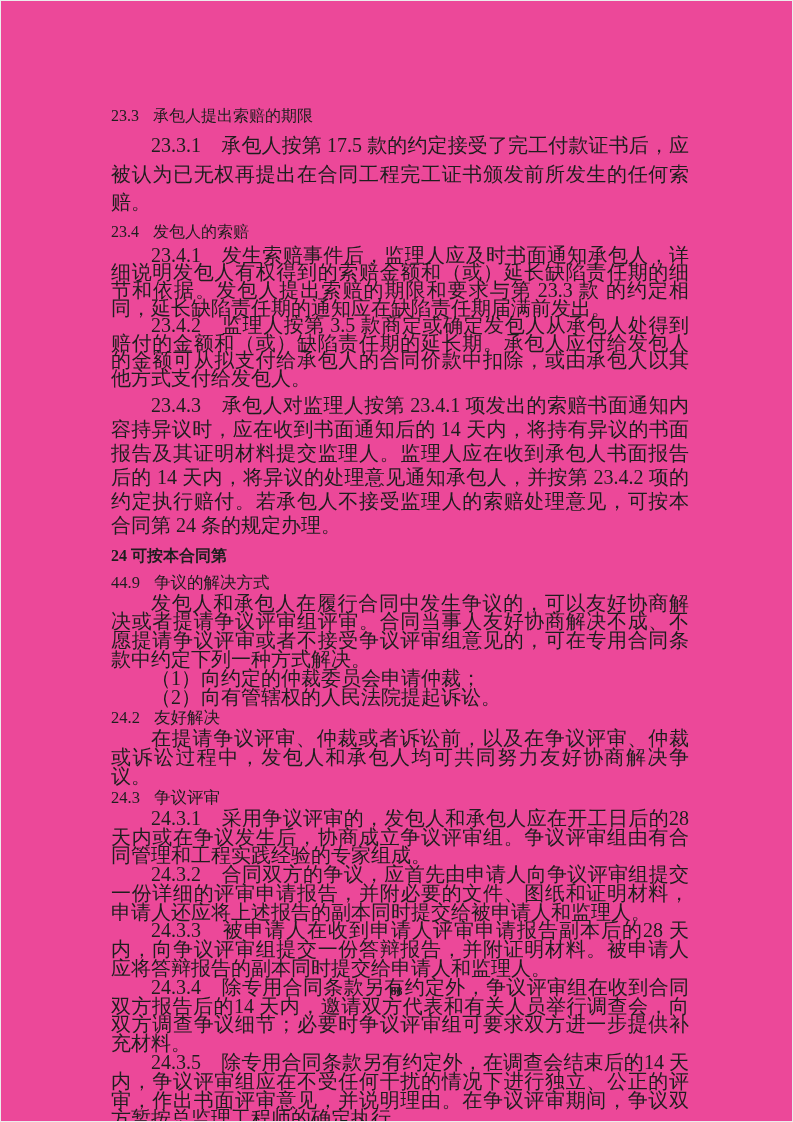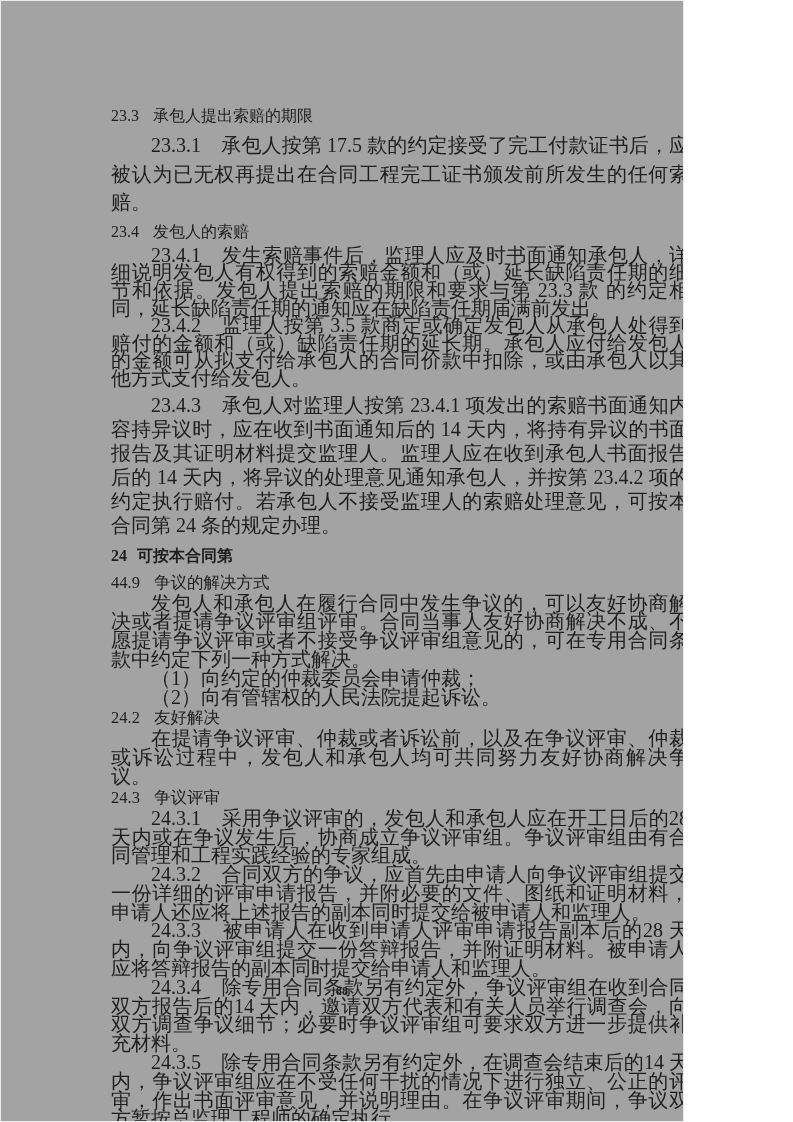--- a/index.html
+++ b/index.html
@@ -1,20 +1,20 @@
 <!DOCTYPE html>
 <html><head>
 <meta charset="utf-8">
 <style>
   html, body { margin: 0; padding: 0; background: #ffffff; }
   .page {
     position: relative;
-    width: 684px;
+    width: 793px;
     height: 1122px;
-    background: #a3a3a3;
+    background: #ec4899;
     font-family: "Liberation Serif", "DejaVu Serif", serif;
     color: #1e1e1e;
     overflow: hidden;
     box-sizing: border-box;
     border: 1px solid #ececec;
   }
   .content {
     position: absolute;
     left: 110px;
     top: 100px;
@@ -35,21 +35,21 @@
     margin: 7px 0 3px 0;
   }
   
   .h2c {
     font-size: 16.5px;
     line-height: 23px;
     font-weight: normal;
     margin: 0;
   }
   .num { margin-right: 14px; }
-  .h1 .num { margin-right: 10px; }
+  .h1 .num { margin-right: 4px; }
   .para {
     font-size: 20px;
     margin: 0;
     text-align: justify;
     text-indent: 2em;
   }
   .za  { line-height: 28.6px; }   
   .zb  { line-height: 17.6px; font-family: Liberation Serif, serif; }   
   .zb3 { line-height: 24px; margin-top: 5px; }  
   .zc  { line-height: 18.8px; }   

